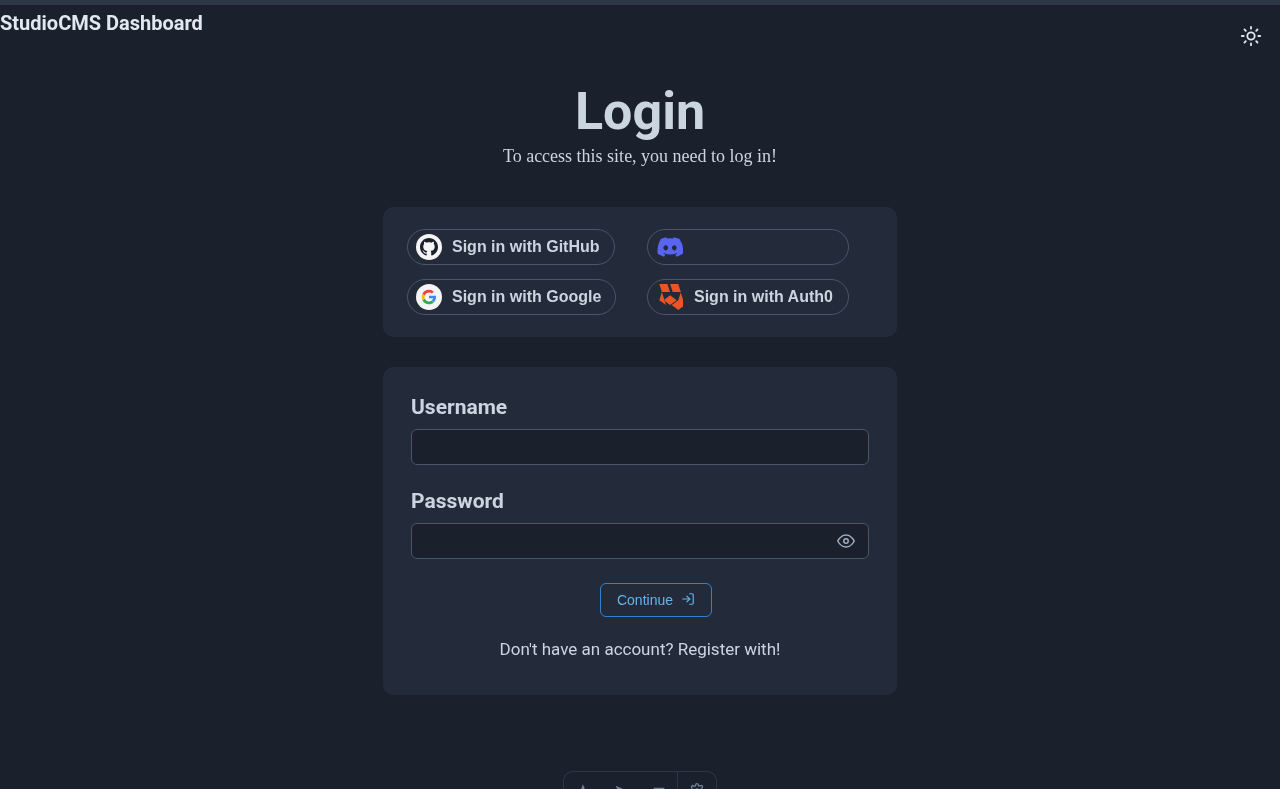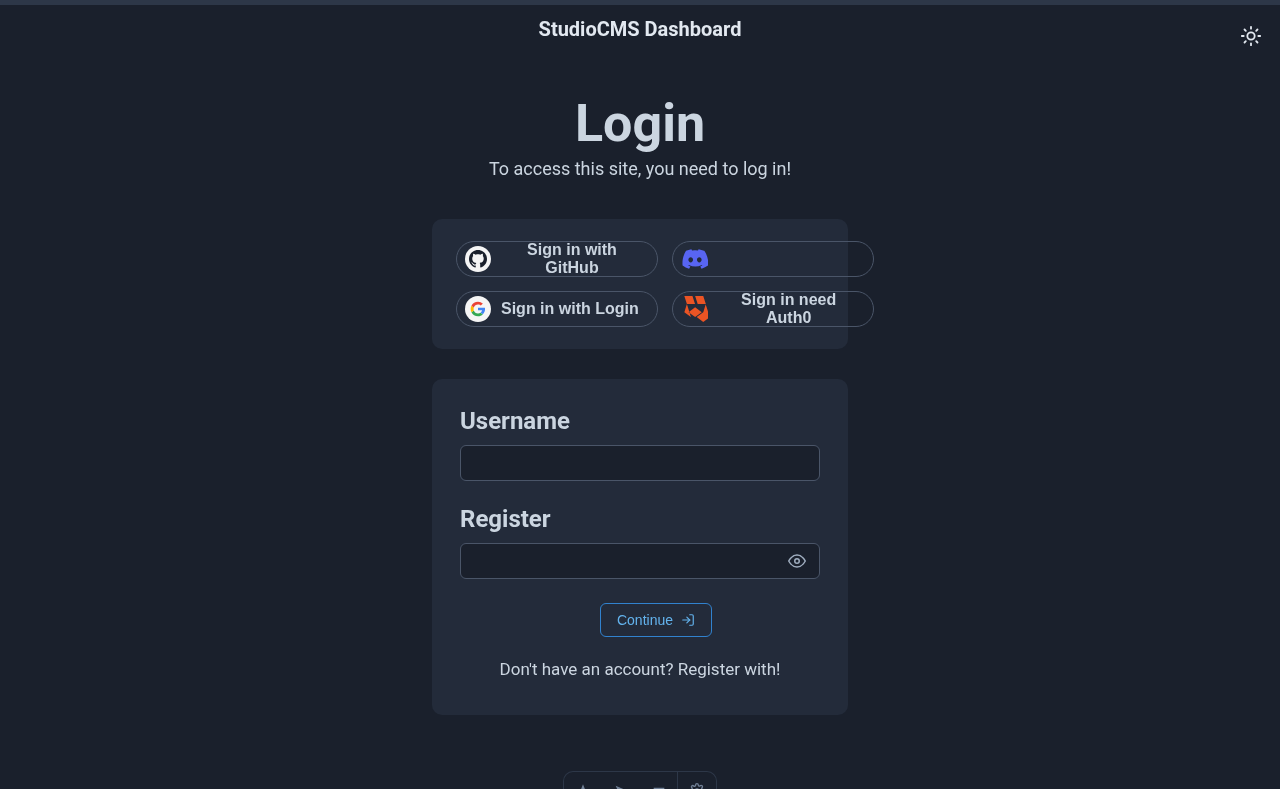--- a/index.html
+++ b/index.html
@@ -15,22 +15,21 @@
       color: #cbd5e0;
       overflow: hidden;
       position: relative;
     }
     .top-border {
       width: 100%;
       height: 5px;
       background: #2d3748;
     }
     .header {
-      text-align: center;
-      padding: 12px 0;
+      padding: 6px 0;
       position: relative;
     }
     .header-title {
       font-size: 20px;
       font-weight: 700;
       color: #e2e8f0;
     }
     .theme-toggle {
       position: absolute;
       right: 18px;
@@ -47,23 +46,24 @@
     .login-heading {
       font-size: 52px;
       font-weight: 700;
       color: #cbd5e0;
       margin-bottom: 4px;
     }
     .login-sub {
       font-size: 18px;
       color: #cbd5e0;
       margin-bottom: 40px;
+      font-family: Liberation Serif, serif;
     }
     .card {
-      width: 416px;
+      width: 514px;
       background: #232b3a;
       border-radius: 10px;
       padding: 24px 28px;
     }
     .oauth-card {
       margin-bottom: 30px;
       display: grid;
       grid-template-columns: 1fr 1fr;
       gap: 14px;
       padding: 22px 24px;
@@ -93,21 +93,21 @@
       align-items: center;
       justify-content: center;
       flex-shrink: 0;
     }
     .github-circle { background: #f5f5f5; }
     .google-circle { background: #f5f5f5; }
     .form-card {
       padding: 28px 28px 36px 28px;
     }
     .label {
-      font-size: 24px;
+      font-size: 21px;
       font-weight: 700;
       color: #cbd5e0;
       margin-bottom: 10px;
       display: block;
     }
     .input-wrap {
       position: relative;
       margin-bottom: 24px;
     }
     .text-input {
@@ -132,21 +132,21 @@
       padding: 4px;
     }
     .continue-wrap {
       display: flex;
       justify-content: center;
       margin-top: 6px;
       margin-bottom: 22px;
     }
     .continue-btn {
       display: flex;
-      align-items: center;
+      align-items: flex-start;
       gap: 8px;
       background: transparent;
       border: 1px solid #3182ce;
       color: #63b3ed;
       font-size: 14px;
       font-weight: 500;
       padding: 8px 16px;
       border-radius: 6px;
       cursor: pointer;
       margin-left: 32px;
@@ -236,40 +236,40 @@
 
     <button class="oauth-btn">
       <span class="icon-circle google-circle">
         <svg width="16" height="16" viewBox="0 0 48 48">
           <path fill="#4285F4" d="M45.1 24.5c0-1.6-.1-2.7-.4-3.9H24v7.1h12c-.2 2-1.5 5-4.5 7l6.9 5.3c4.1-3.8 6.7-9.6 6.7-15.5z"></path>
           <path fill="#34A853" d="M24 46c5.9 0 10.9-2 14.5-5.3l-6.9-5.3c-1.9 1.3-4.3 2.2-7.6 2.2-5.8 0-10.7-3.8-12.5-9.1l-7.1 5.5C8 41.4 15.4 46 24 46z"></path>
           <path fill="#FBBC05" d="M11.5 28.5c-.5-1.3-.7-2.8-.7-4.5s.3-3.2.7-4.5l-7.1-5.5C2.9 17.1 2 20.4 2 24s.9 6.9 2.4 10l7.1-5.5z"></path>
           <path fill="#EA4335" d="M24 10.5c4.1 0 6.9 1.8 8.5 3.3l6.2-6C34.8 4.2 29.9 2 24 2 15.4 2 8 6.6 4.4 14l7.1 5.5c1.8-5.3 6.7-9 12.5-9z"></path>
         </svg>
       </span>
-      <span>Sign in with Login</span>
+      <span>Sign in with Google</span>
     </button>
 
     <button class="oauth-btn">
       <span style="width:28px;display:flex;justify-content:center;">
         <svg width="26" height="26" viewBox="0 0 24 24" fill="#EB5424">
           <path d="M21.98 7.45L19.62 0h-7.5l2.36 7.45h7.5zm-17.46 0L2.16 14.9l6.07 4.55L4.52 7.45h7.5L9.66 0h-7.5l2.36 7.45zm13.69 7.45l-6.09 4.55-6.07-4.55 6.07-4.55 6.09 4.55zm3.77-7.45l-2.36 7.45-6.07 4.55 6.07 4.55 6.09-4.55-3.73-11.45z"></path>
         </svg>
       </span>
-      <span>Sign in need Auth0</span>
+      <span>Sign in with Auth0</span>
     </button>
   </div>
 
   <div class="card form-card">
     <label class="label">Username</label>
     <div class="input-wrap">
       <input class="text-input" type="text" value="" style="">
     </div>
 
-    <label class="label">Register</label>
+    <label class="label">Password</label>
     <div class="input-wrap">
       <input class="text-input" type="password" value="" style="">
       <button class="eye-btn">
         <svg width="18" height="18" viewBox="0 0 24 24" fill="none" stroke="currentColor" stroke-width="2" stroke-linecap="round">
           <path d="M1 12s4-8 11-8 11 8 11 8-4 8-11 8-11-8-11-8z"></path>
           <circle cx="12" cy="12" r="3"></circle>
         </svg>
       </button>
     </div>
 

